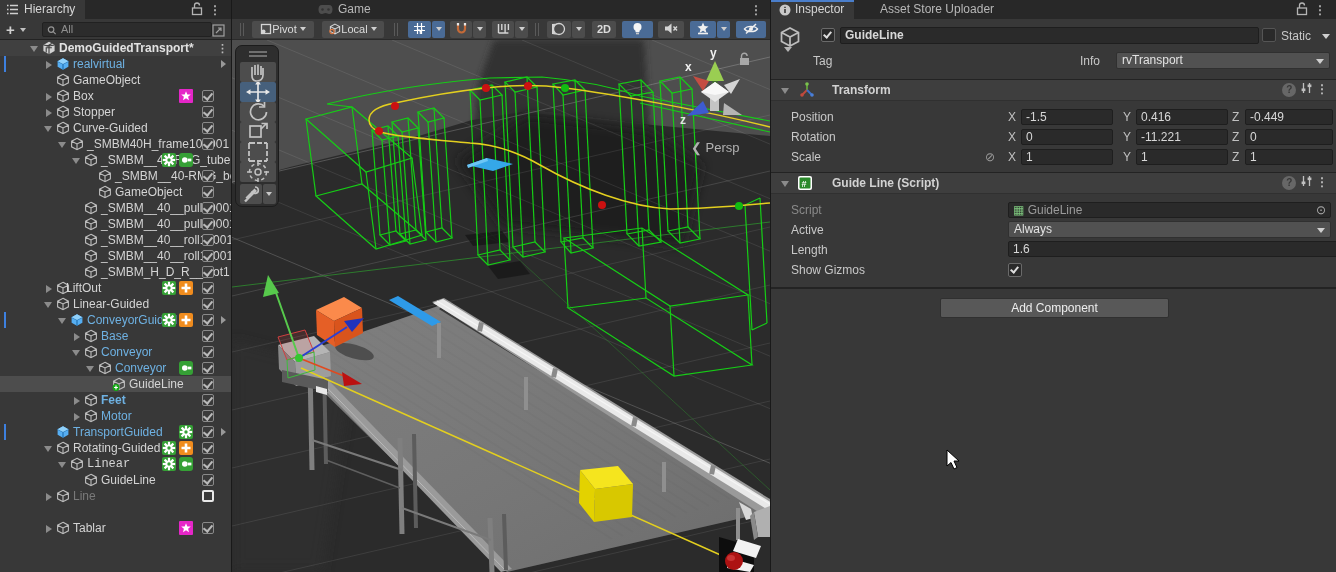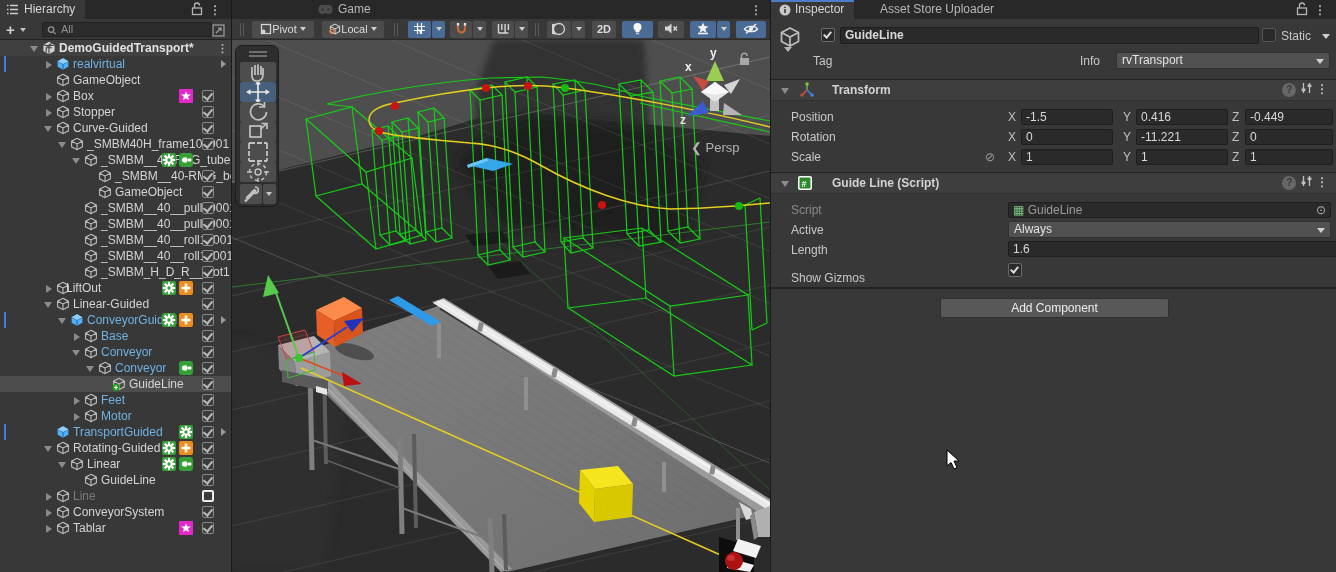--- a/index.html
+++ b/index.html
@@ -316,21 +316,21 @@
           </svg>
           <span class="chk" style="left:202px;"></span>
         </div>
 <div class="row" style="top:336px;background:#4d4d4d;">
           <svg class="icn" style="left:112px;" viewBox="0 0 14 14">
             <use href="#i-pcube"></use>
           </svg>
           <span class="nm" style="left:129px;">GuideLine</span>
           <span class="chk" style="left:202px;"></span>
         </div>
-<div class="row blue" style="top:352px;">
+<div class="row blue" style="top:352px;font-weight:bold;">
           <span class="fold closed" style="left:72px;"></span>
           <svg class="icn" style="left:84px;" viewBox="0 0 14 14">
             <use href="#i-cube"></use>
           </svg>
           <span class="nm" style="left:101px;">Feet</span>
           <span class="chk" style="left:202px;"></span>
         </div>
 <div class="row blue" style="top:368px;">
           <span class="fold closed" style="left:72px;"></span>
           <svg class="icn" style="left:84px;" viewBox="0 0 14 14">
@@ -358,21 +358,21 @@
           <svg class="icn" style="left:56px;" viewBox="0 0 14 14">
             <use href="#i-bcube"></use>
           </svg>
           <span class="nm" style="left:73px;">TransportGuided</span>
           <svg class="icn" style="left:179px;" viewBox="0 0 14 14">
             <use href="#i-gear"></use>
           </svg>
           <span class="chk" style="left:202px;"></span>
           <span class="parrow" style="left:221px;"></span>
         </div>
-<div class="row" style="top:416px;">
+<div class="row" style="top:416px;font-family:Liberation Mono, monospace;">
           <span class="fold open" style="left:58px;"></span>
           <svg class="icn" style="left:70px;" viewBox="0 0 14 14">
             <use href="#i-cube"></use>
           </svg>
           <span class="nm" style="left:87px;">Linear</span>
           <svg class="icn" style="left:162px;" viewBox="0 0 14 14">
             <use href="#i-gear"></use>
           </svg>
           <svg class="icn" style="left:179px;" viewBox="0 0 14 14">
             <use href="#i-cam"></use>
@@ -386,28 +386,20 @@
           <span class="nm" style="left:101px;">GuideLine</span>
           <span class="chk" style="left:202px;"></span>
         </div>
 <div class="row dis" style="top:448px;">
           <span class="fold closed" style="left:44px;"></span>
           <svg class="icn" style="left:56px;" viewBox="0 0 14 14">
             <use href="#i-cube"></use>
           </svg>
           <span class="nm" style="left:73px;">Line</span>
           <span class="chk off" style="left:202px;"></span>
-        </div>
-<div class="row" style="top:464px;">
-          <span class="fold closed" style="left:44px;"></span>
-          <svg class="icn" style="left:56px;" viewBox="0 0 14 14">
-            <use href="#i-cube"></use>
-          </svg>
-          <span class="nm" style="left:73px;">ConveyorSystem</span>
-          <span class="chk" style="left:202px;"></span>
         </div>
 <div class="row" style="top:480px;">
           <span class="fold closed" style="left:44px;"></span>
           <svg class="icn" style="left:56px;" viewBox="0 0 14 14">
             <use href="#i-cube"></use>
           </svg>
           <span class="nm" style="left:73px;">Tablar</span>
           <svg class="icn" style="left:179px;" viewBox="0 0 14 14">
             <use href="#i-star"></use>
           </svg>
@@ -801,21 +793,21 @@
             <path d="M3.5 1 V11 M9.5 1 V11" stroke="#c0c0c0" stroke-width="1.3"></path>
             <rect x="1.6" y="6.5" width="3.8" height="2.6" fill="#c0c0c0"></rect>
             <rect x="7.6" y="2.5" width="3.8" height="2.6" fill="#c0c0c0"></rect>
           </svg>&nbsp;<b>⋮</b></div>
         <div class="ilabel" style="left:20px;top:184px;color:#8a8a8a;">Script</div>
         <div class="ifield" style="left:237px;top:183px;width:323px;height:16px;color:#9a9a9a;"><span style="color:#7ec87e;">▦</span> GuideLine <span style="position:absolute;right:4px;top:0;color:#aaa;">⊙</span></div>
         <div class="ilabel" style="left:20px;top:204px;">Active</div>
         <div class="idrop" style="left:237px;top:202px;width:323px;height:17px;">Always</div>
         <div class="ilabel" style="left:20px;top:224px;">Length</div>
         <div class="ifield" style="left:237px;top:222px;width:375px;height:16px;">1.6</div>
-        <div class="ilabel" style="left:20px;top:252px;">Show Gizmos</div>
+        <div class="ilabel" style="left:20px;top:244px;">Show Gizmos</div>
         <div style="position:absolute;left:237px;top:244px;width:14px;height:14px;background:#2a2a2a;border:1px solid #6a6a6a;border-radius:2px;">
           <span style="position:absolute;left:3px;top:1px;width:5px;height:8px;border:solid #ddd;border-width:0 2px 2px 0;transform:rotate(40deg);"></span>
         </div>
         <div style="position:absolute;left:0;top:268px;width:565px;height:2px;background:#232323;"></div>
         <div style="position:absolute;left:169px;top:279px;width:229px;height:20px;background:#585858;border:1px solid #303030;border-radius:2px;color:#eee;font-size:12px;line-height:18px;text-align:center;">Add Component</div>
         <svg style="position:absolute;left:175px;top:430px;" width="16" height="22" viewBox="0 0 16 22">
           <path d="M1 1 L1 17 L5 13.5 L8 20 L11 18.5 L8 12 L13 12 Z" fill="#fff" stroke="#000" stroke-width="1"></path>
         </svg>
     </div>
   </div>

